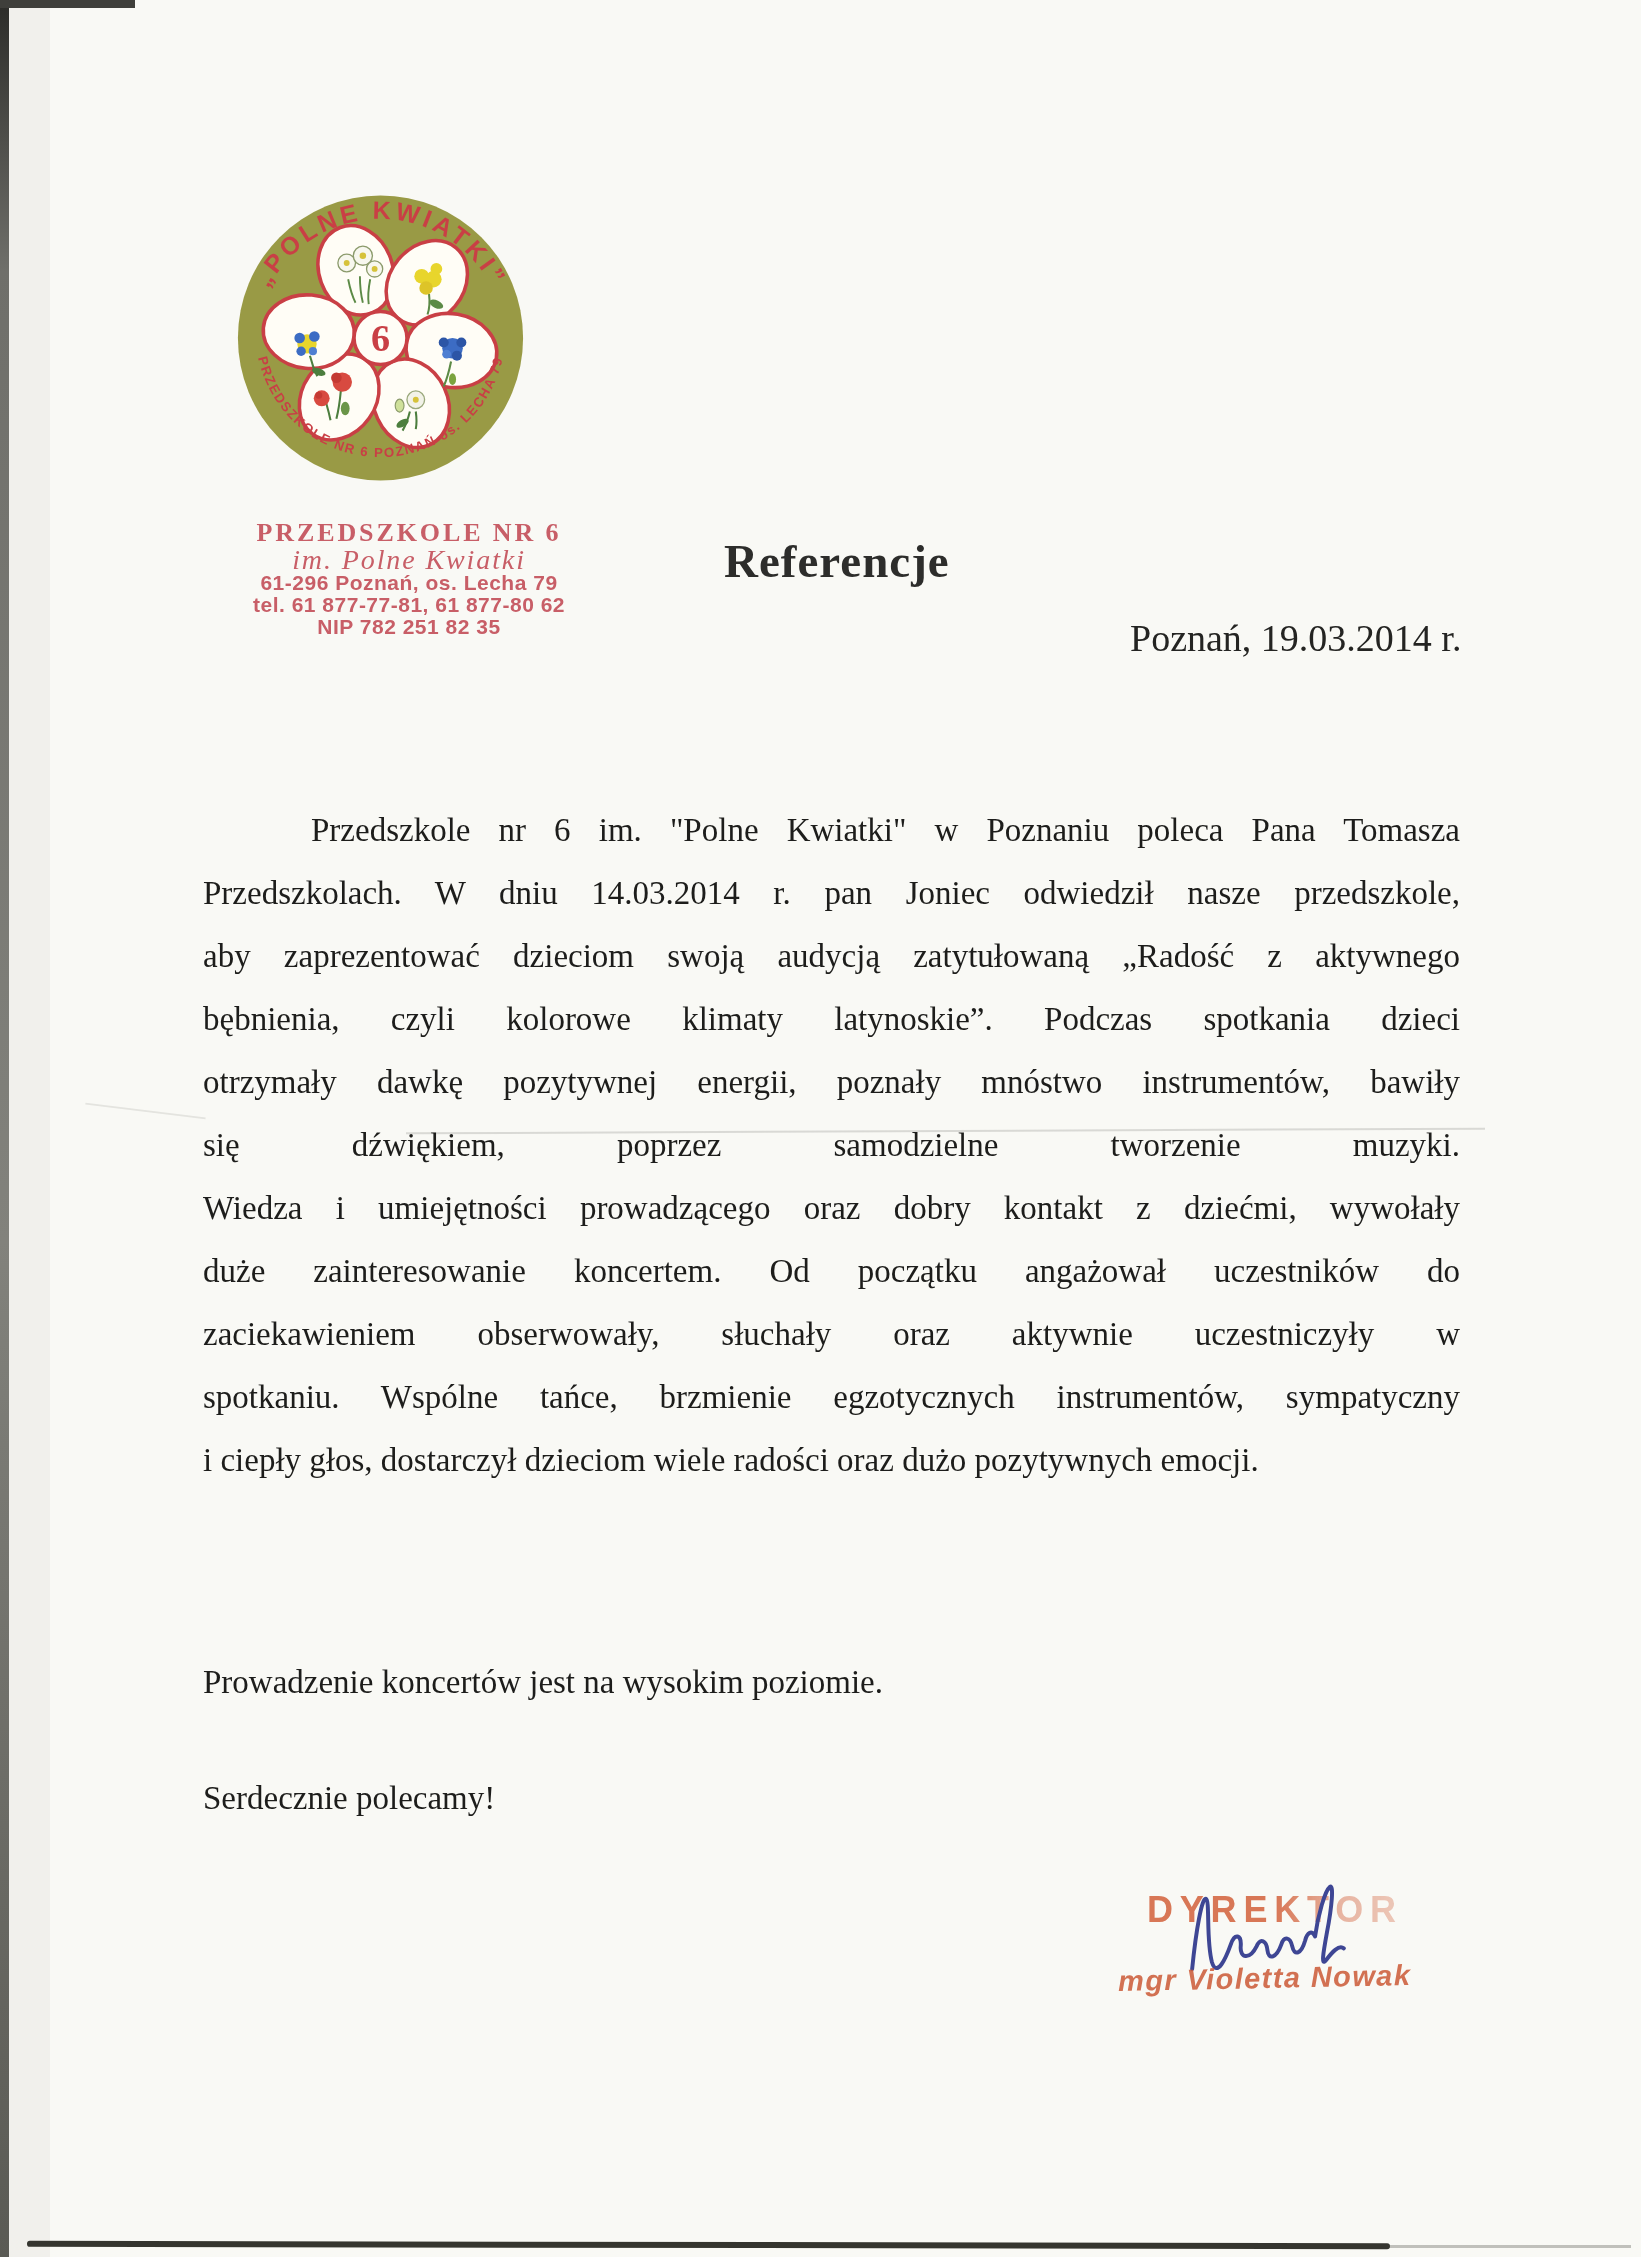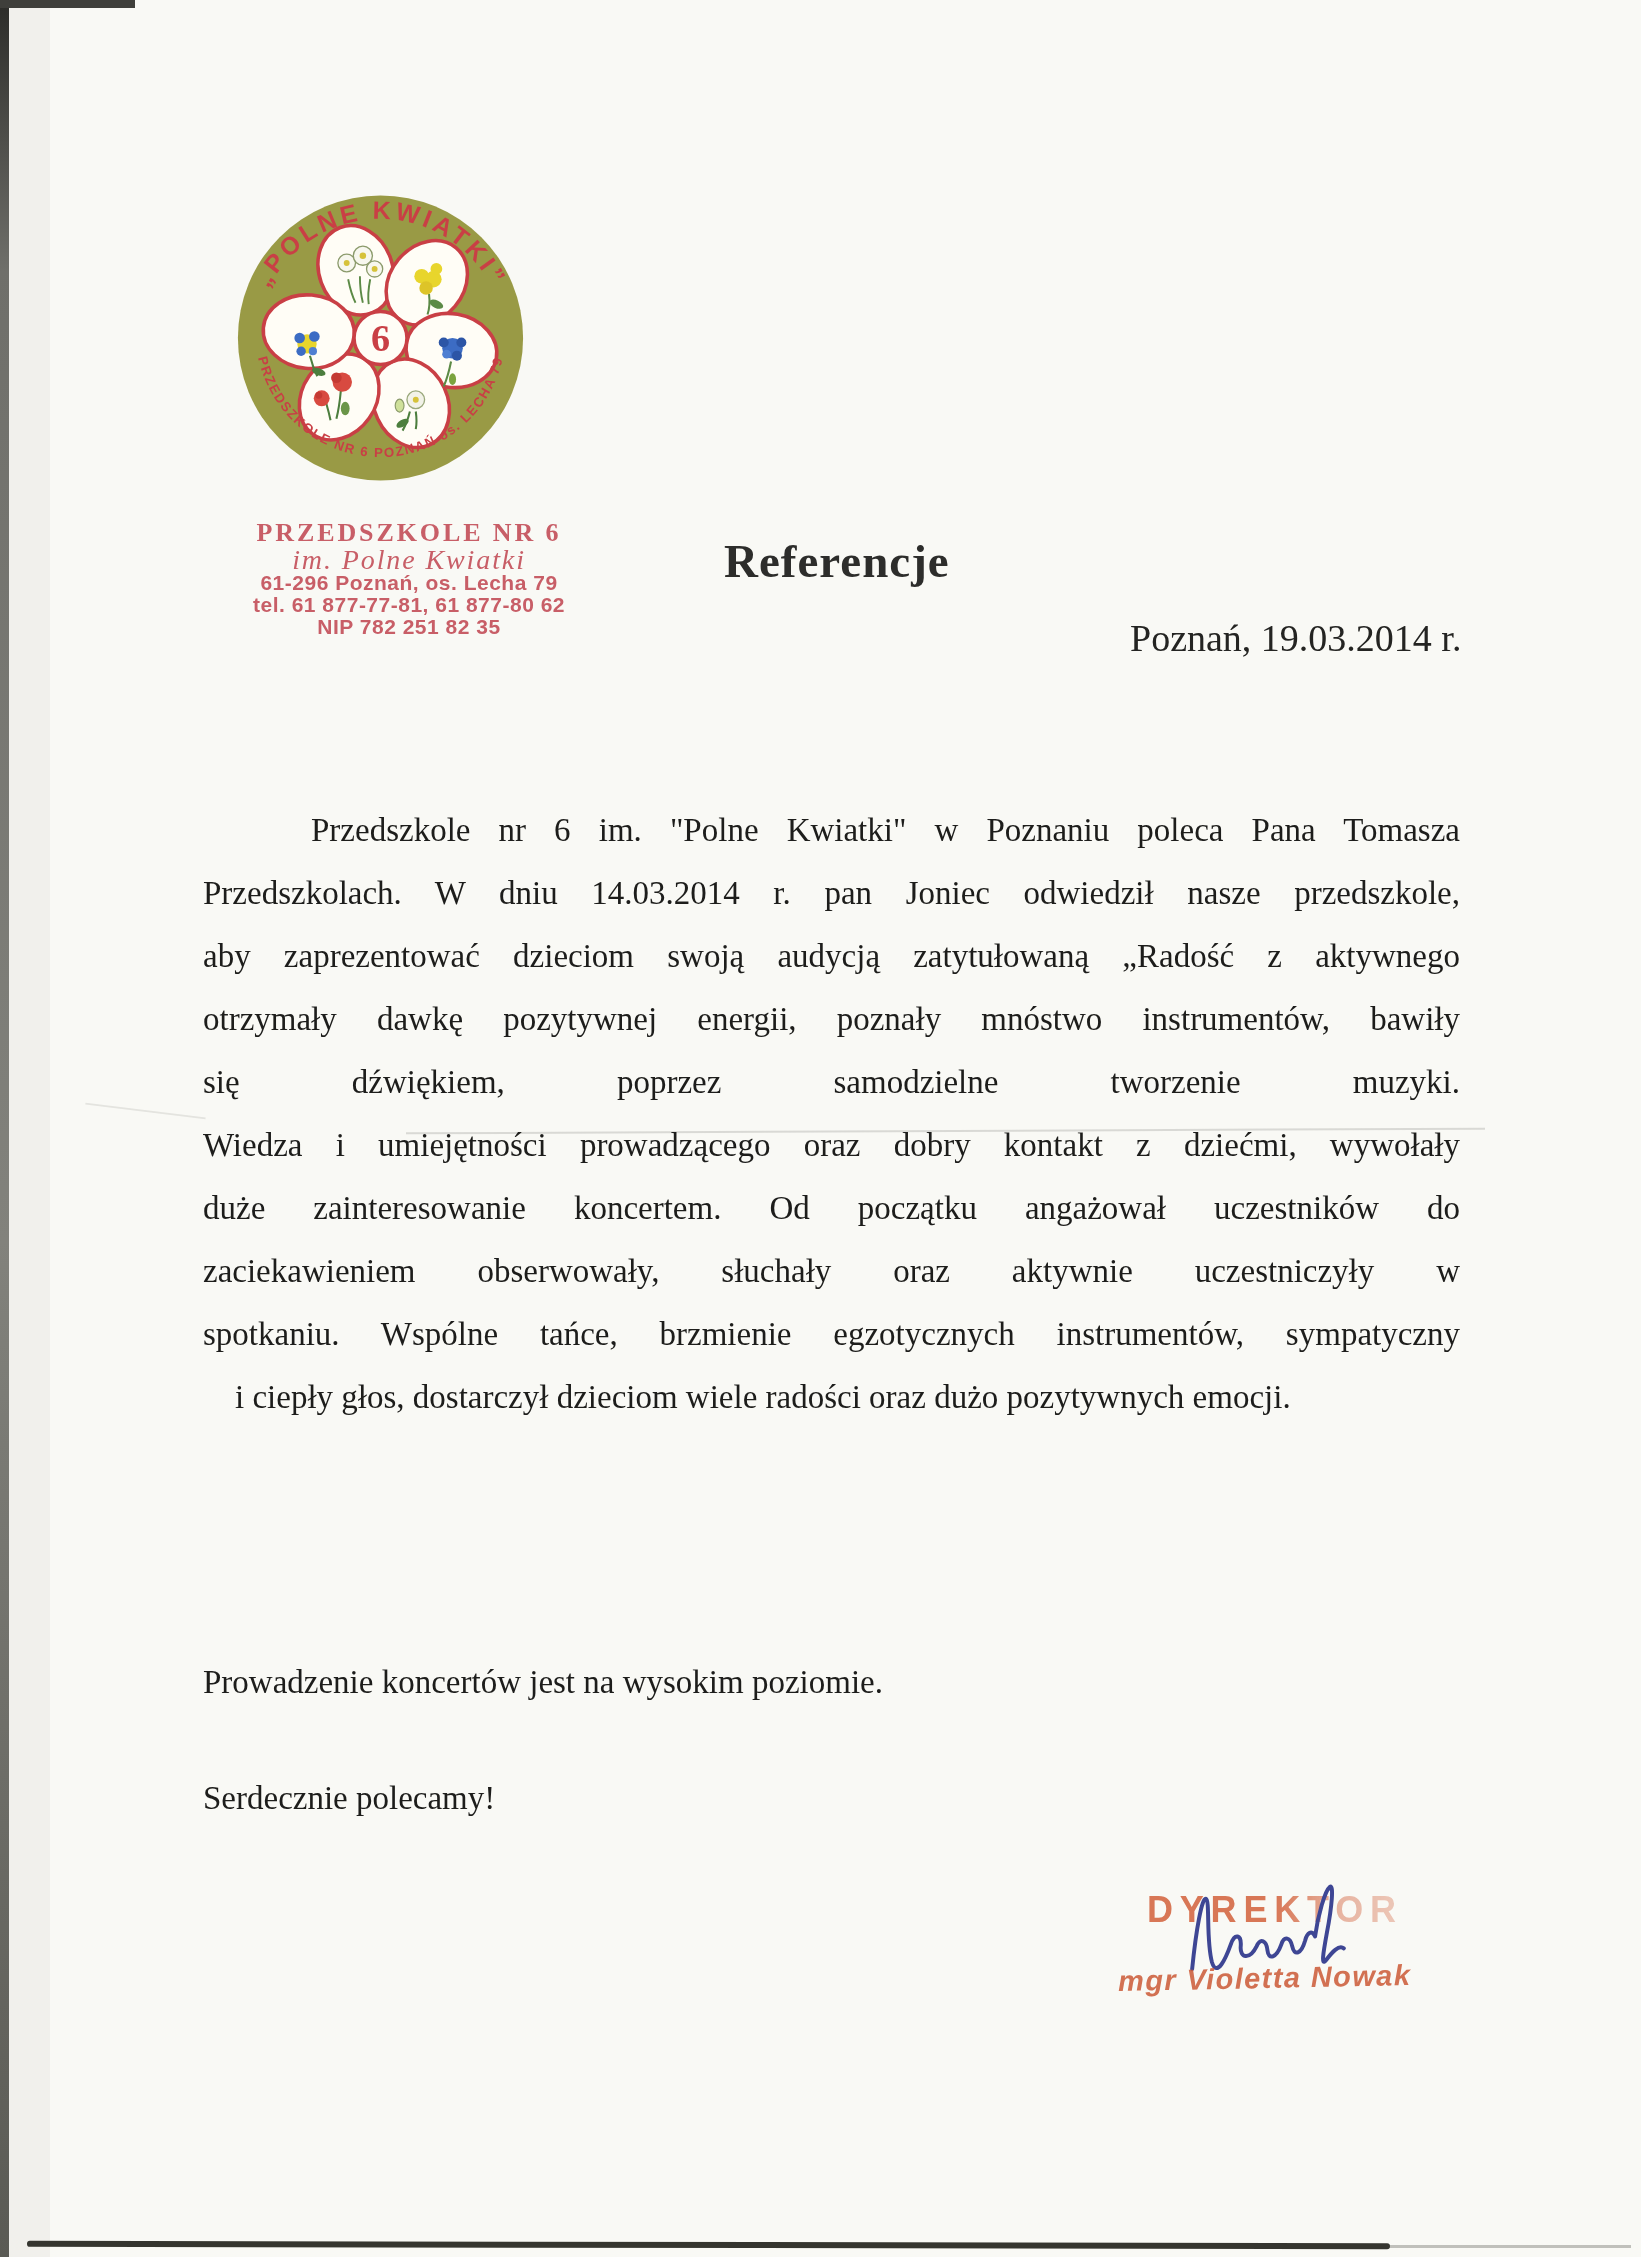--- a/index.html
+++ b/index.html
@@ -62,21 +62,21 @@
   
   .body-text{
     position:absolute;left:203px;top:799px;width:1257px;
     font-family:"Liberation Serif",serif;font-size:33px;color:#1d1d1b;
   }
   .body-line{
     height:63px;line-height:63px;white-space:nowrap;
     text-align:justify;text-align-last:justify;overflow:visible;
   }
   .body-line.first{padding-left:108px;}
-  .body-line.last{text-align-last:left;margin-left:32px;}
+  .body-line.last{text-align-last:left;}
   .closing-1{
     position:absolute;left:203px;top:1664px;
     font-family:"Liberation Serif",serif;font-size:33px;color:#1d1d1b;
   }
   .closing-2{
     position:absolute;left:203px;top:1752px;
     font-family:"Liberation Serif",serif;font-size:33px;color:#1d1d1b;margin-top:28px;
   }
   
   .role-stamp{
@@ -209,20 +209,21 @@
     <div class="stamp-l5">NIP 782 251 82 35</div>
   </div>
 
   <h1 class="title">Referencje</h1>
   <div class="date-line">Poznań, 19.03.2014 r.</div>
 
   <div class="body-text" id="bodyLines">
       <div class="body-line first">Przedszkole nr 6 im. "Polne Kwiatki" w Poznaniu poleca Pana Tomasza</div>
       <div class="body-line">Przedszkolach. W dniu 14.03.2014 r. pan Joniec odwiedził nasze przedszkole,</div>
       <div class="body-line">aby zaprezentować dzieciom swoją audycją zatytułowaną „Radość z aktywnego</div>
+      <div class="body-line">bębnienia, czyli kolorowe klimaty latynoskie”. Podczas spotkania dzieci</div>
       <div class="body-line">otrzymały dawkę pozytywnej energii, poznały mnóstwo instrumentów, bawiły</div>
       <div class="body-line">się dźwiękiem, poprzez samodzielne tworzenie muzyki.</div>
       <div class="body-line">Wiedza i umiejętności prowadzącego oraz dobry kontakt z dziećmi, wywołały</div>
       <div class="body-line">duże zainteresowanie koncertem. Od początku angażował uczestników do</div>
       <div class="body-line">zaciekawieniem obserwowały, słuchały oraz aktywnie uczestniczyły w</div>
       <div class="body-line">spotkaniu. Wspólne tańce, brzmienie egzotycznych instrumentów, sympatyczny</div>
       <div class="body-line last">i ciepły głos, dostarczył dzieciom wiele radości oraz dużo pozytywnych emocji.</div>
     </div>
 
   <div class="closing-1">Prowadzenie koncertów jest na wysokim poziomie.</div>

